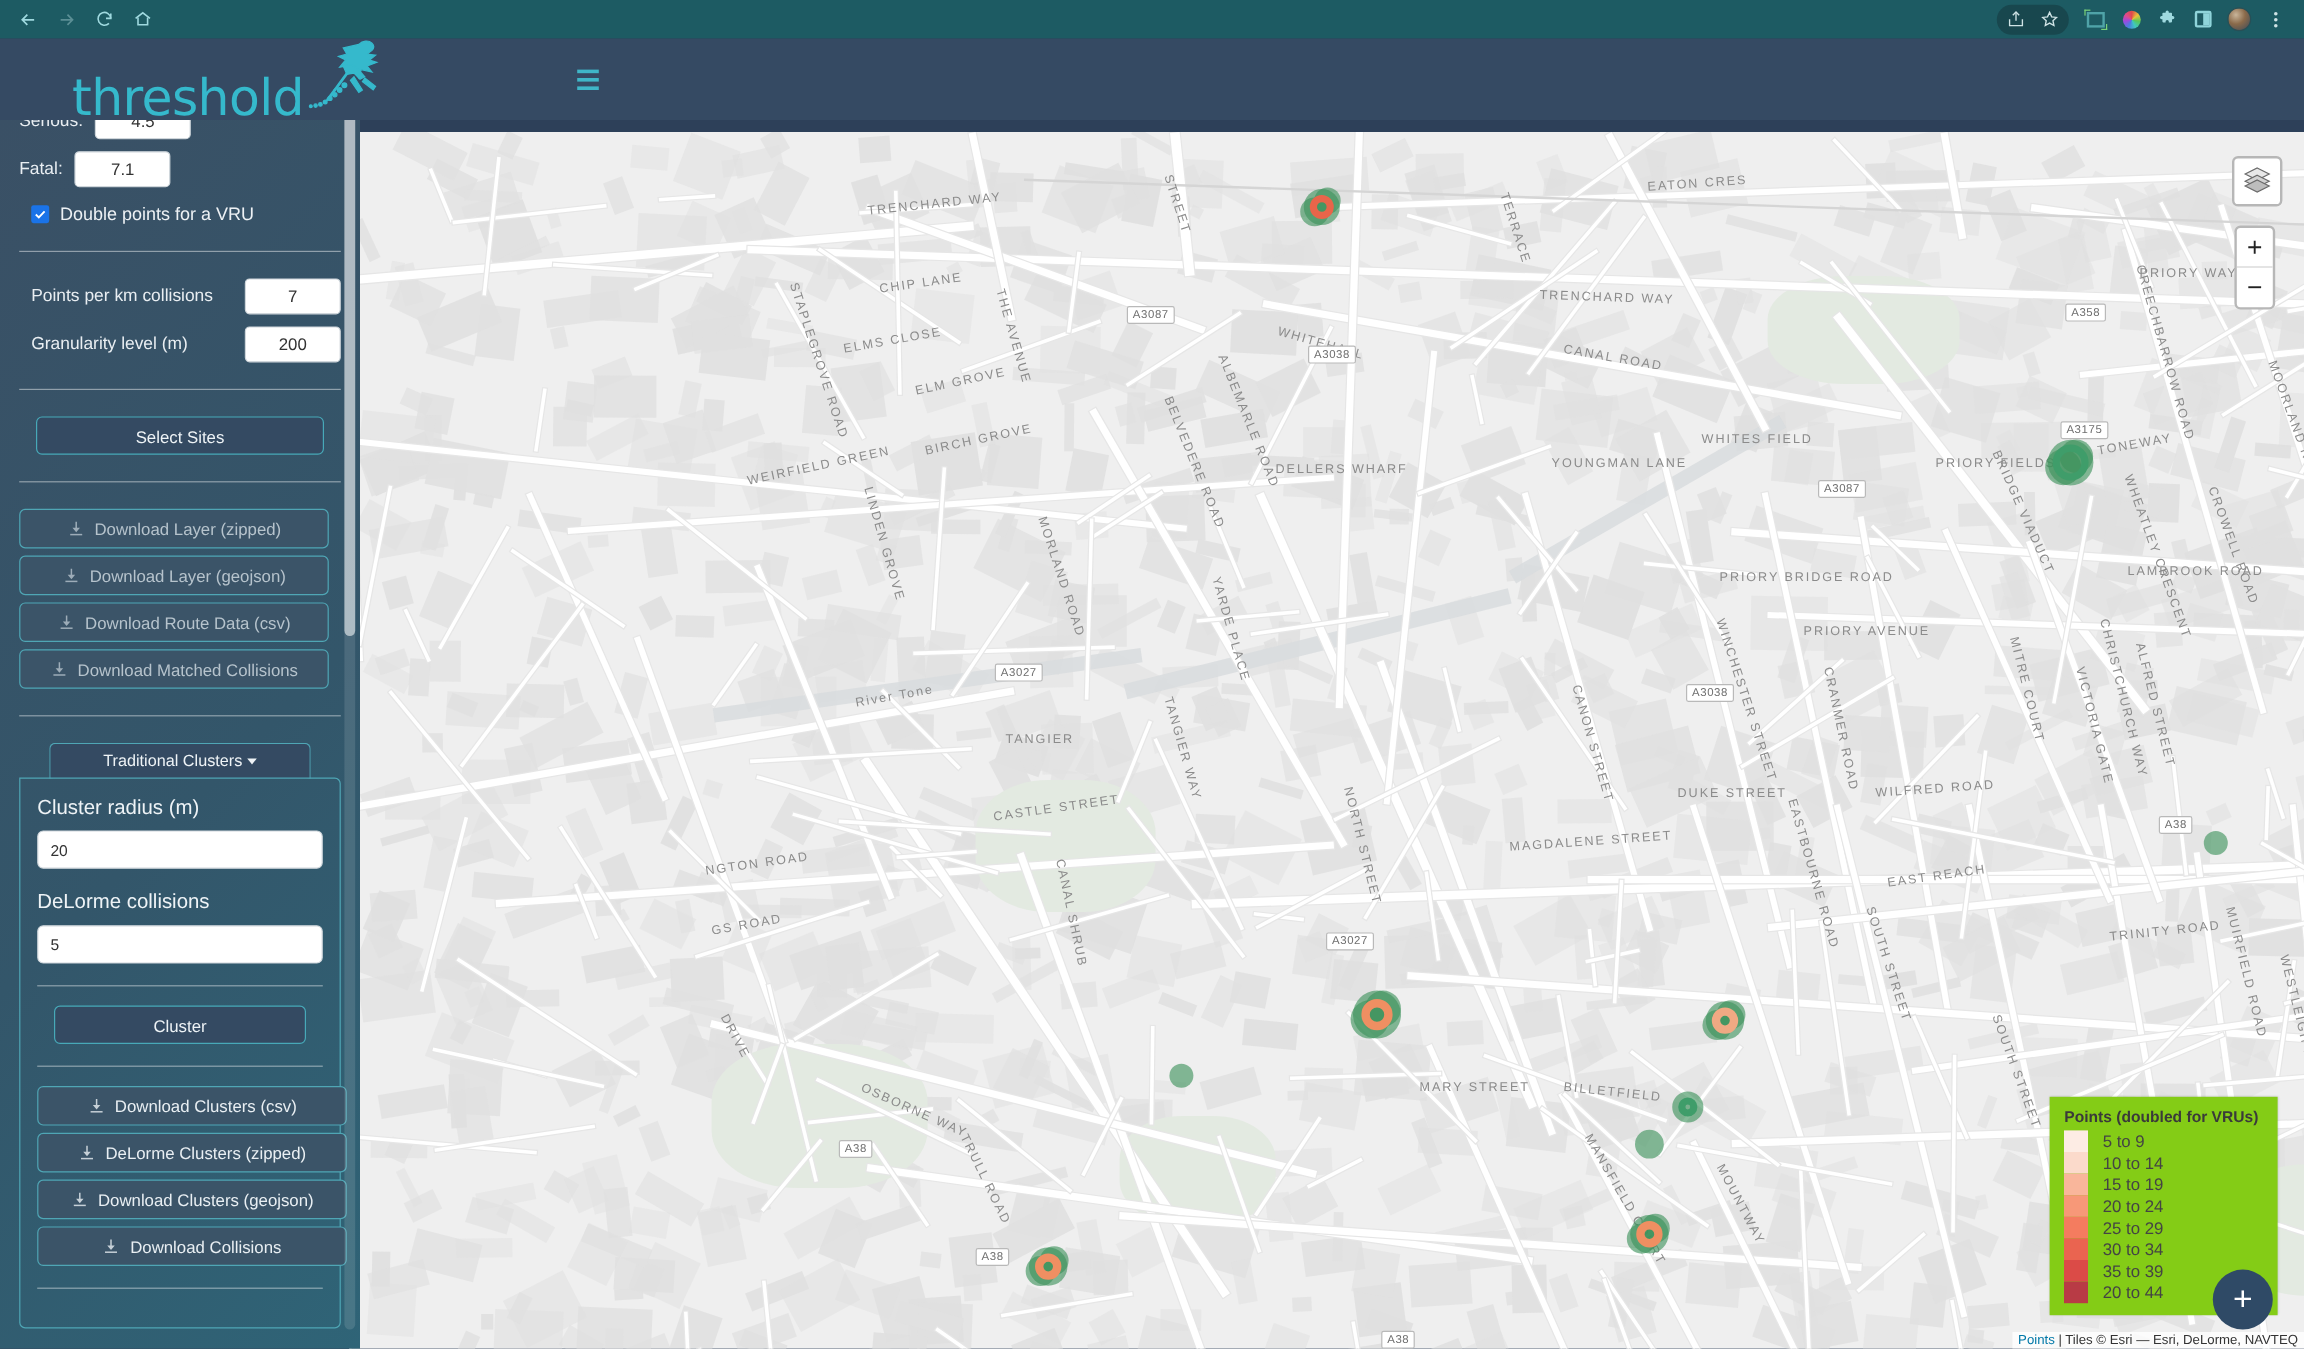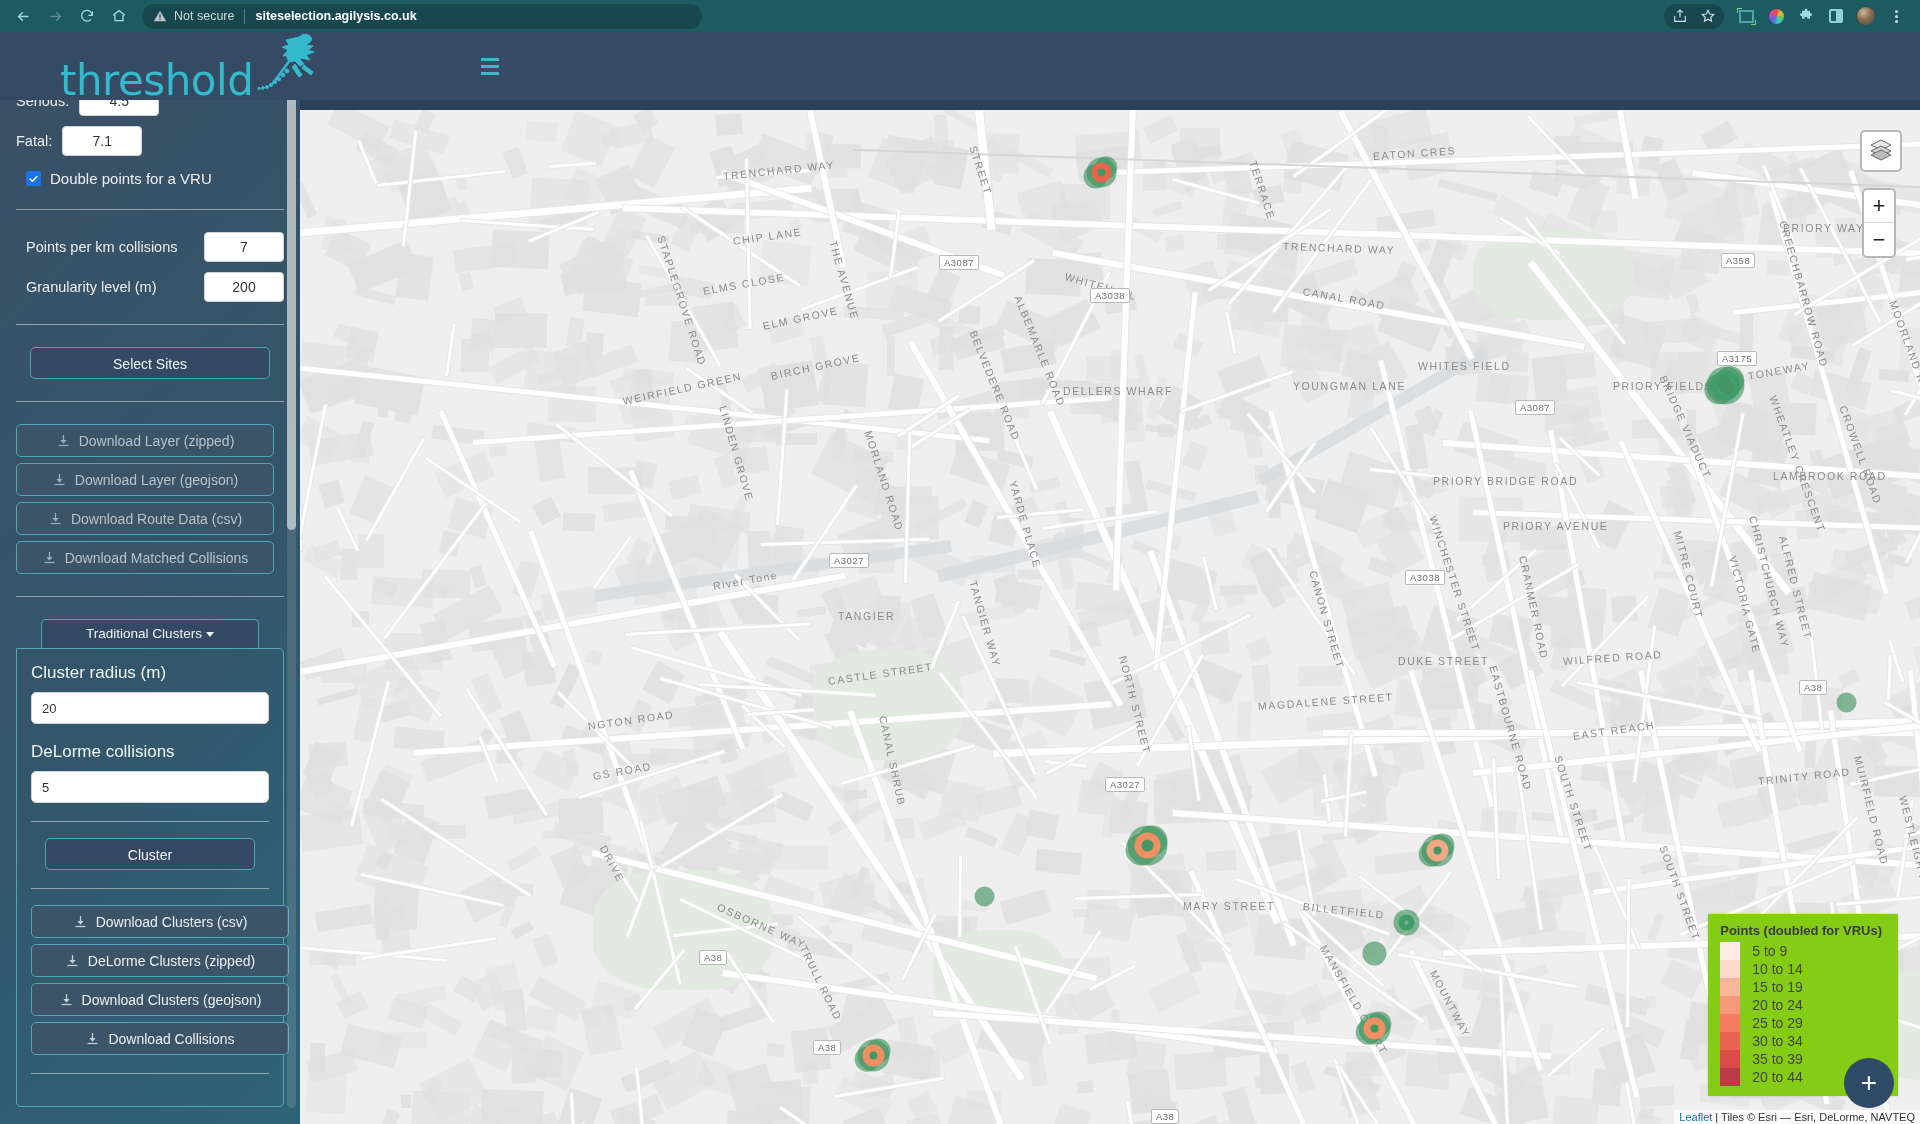--- a/index.html
+++ b/index.html
@@ -372,31 +372,20 @@
           </svg>
       </div>
       <div class="nav-btn">
         <svg width="16" height="16" viewBox="0 0 24 24" fill="none" stroke="currentColor" stroke-width="2">
             <path d="M3 11l9-7 9 7"></path>
             <path d="M6 10v9h12v-9"></path>
           </svg>
       </div>
     </div>
 
-    <div class="omnibox">
-      <span class="warn-icon">
-        <svg width="14" height="14" viewBox="0 0 24 24" fill="currentColor">
-            <path d="M12 3 1.5 21h21L12 3z"></path>
-            <path d="M11 9h2v6h-2zM11 16.5h2V19h-2z" fill="#18474e"></path>
-          </svg>
-      </span>
-      <span class="not-secure">Not secure</span>
-      <span class="omni-sep"></span>
-      <span class="omni-url">siteselection.agilysis.co.uk</span>
-    </div>
 
     <div class="toolbar-right">
       <div class="tb-pill">
         <div class="tb-icon">
           <svg width="16" height="16" viewBox="0 0 24 24" fill="none" stroke="currentColor" stroke-width="1.7">
               <path d="M4 12v8h16v-8"></path>
               <path d="M12 3v11"></path>
               <path d="M8 7l4-4 4 4"></path>
             </svg>
         </div>
@@ -1912,21 +1901,21 @@
             <span class="legend-txt">20 to 44</span>
           </div>
         </div>
     </div>
 
     <div class="fab">
       <span>+</span>
     </div>
 
     <div class="attrib">
-      <a href="#">Leaflet</a><span> | Tiles © Esri — Esri, DeLorme, NAVTEQ</span>
+      <a href="#">Points</a><span> | Tiles © Esri — Esri, DeLorme, NAVTEQ</span>
     </div>
   </div>
 
   <div class="sidebar">
     <div class="sb-inner">
 
       <div class="field-row clipped">
         <span class="field-label">Serious:</span>
         <input class="txt-input sm" value="4.5" style="">
       </div>

